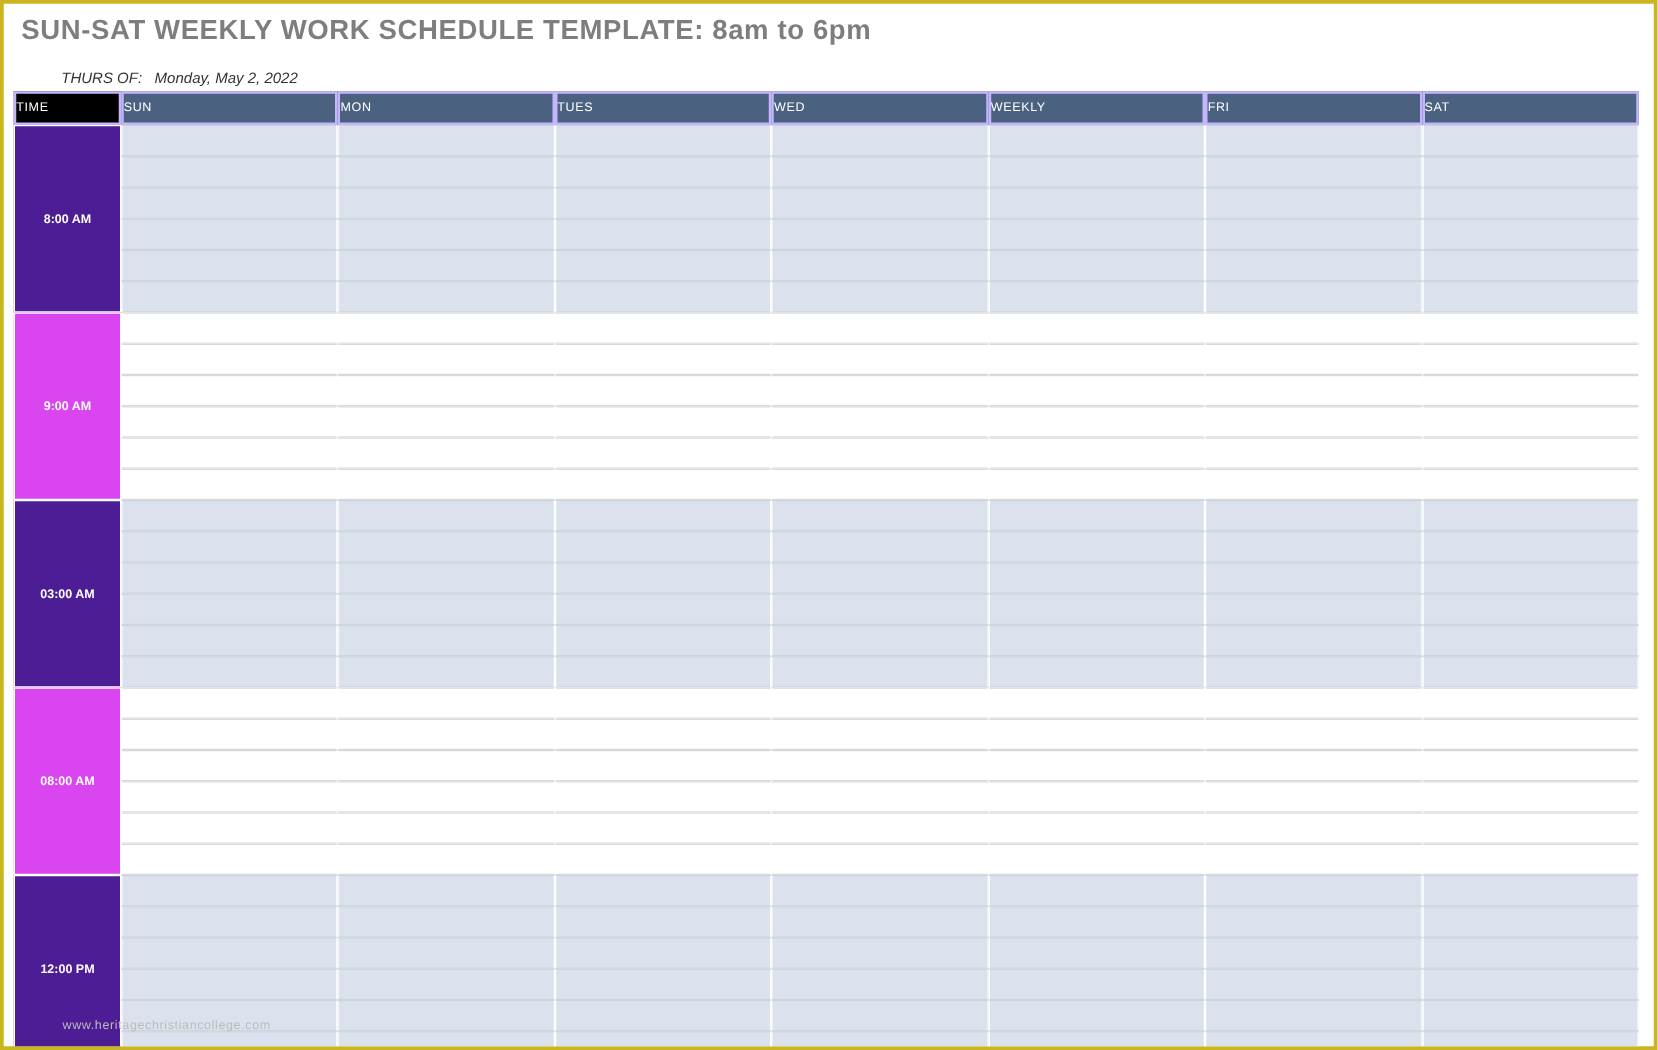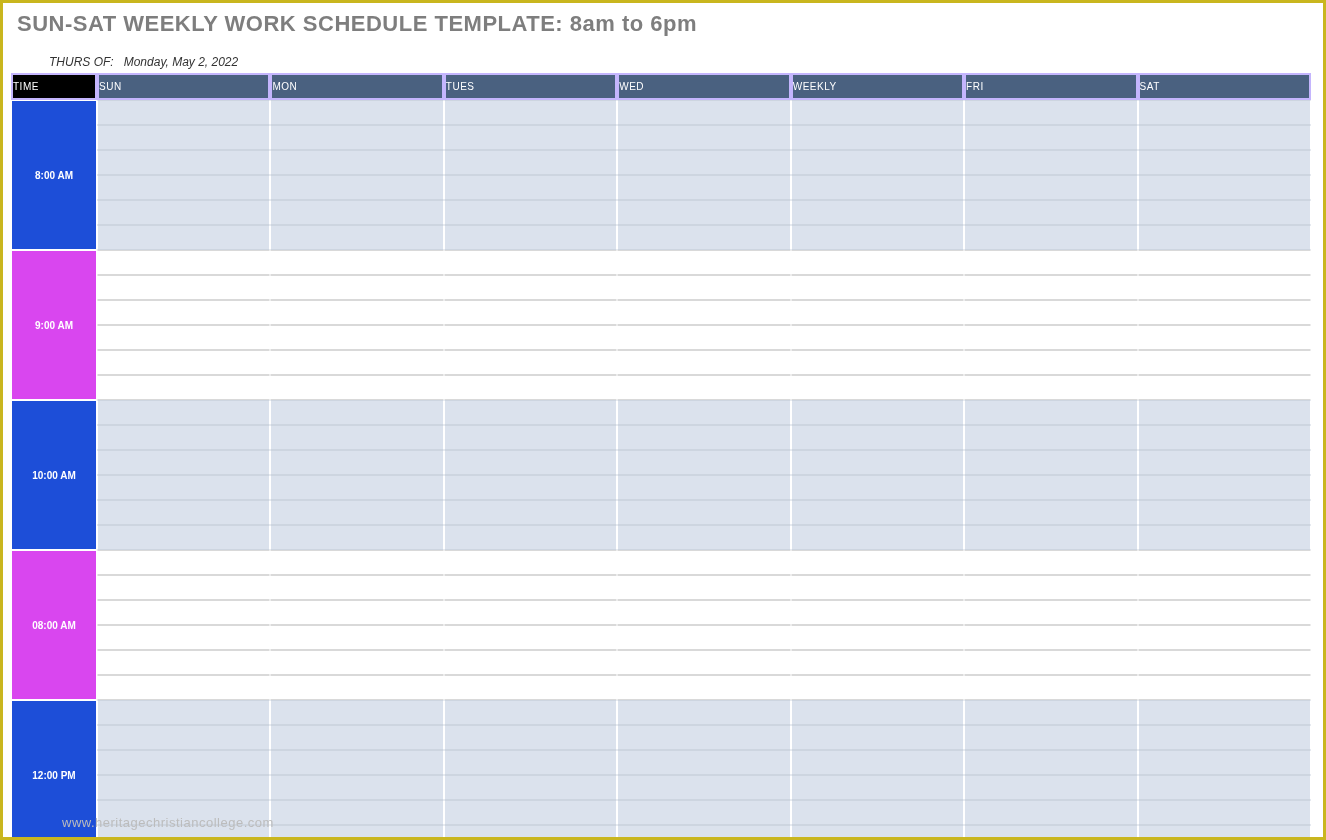--- a/index.html
+++ b/index.html
@@ -54,37 +54,37 @@
     font-size: 10px;
   }
   td.time-cell {
     color: #fff;
     font-size: 10px;
     font-weight: bold;
     text-align: center;
     vertical-align: middle;
     width: 86px;
   }
-  .blue-block td.time-cell { background: #1d4ed8; margin-top: 32px; }
+  .blue-block td.time-cell { background: #4c1d95; margin-top: 32px; }
   .gray-block td.time-cell { background: #d946ef; }
   .blue-block td.data-cell {
     background: #dbe2ed;
     border-top: 1px solid #cdd5e0;
     border-bottom: 1px solid #cdd5e0;
   }
   .gray-block td.data-cell {
     background: #ffffff;
     border-top: 1px solid #d9d9d9;
     border-bottom: 1px solid #d9d9d9;
   }
   .watermark {
     position: absolute;
-    left: 62px;
+    left: 50px;
     top: 815px;
-    font-size: 13px;
+    font-size: 10px;
     color: #bcbcbc;
     letter-spacing: 0.5px;
   }
 </style>
 </head>
 <body>
 
 <div class="title">SUN-SAT WEEKLY WORK SCHEDULE TEMPLATE: 8am to 6pm</div>
 
 <div class="weekof">
@@ -211,21 +211,21 @@
       <tr class="gray-block">
         <td class="data-cell"></td>
         <td class="data-cell"></td>
         <td class="data-cell"></td>
         <td class="data-cell"></td>
         <td class="data-cell"></td>
         <td class="data-cell"></td>
         <td class="data-cell"></td>
       </tr>
       <tr class="blue-block">
-        <td class="time-cell" rowspan="6">10:00 AM</td>
+        <td class="time-cell" rowspan="6">03:00 AM</td>
         <td class="data-cell"></td>
         <td class="data-cell"></td>
         <td class="data-cell"></td>
         <td class="data-cell"></td>
         <td class="data-cell"></td>
         <td class="data-cell"></td>
         <td class="data-cell"></td>
       </tr>
       <tr class="blue-block">
         <td class="data-cell"></td>

